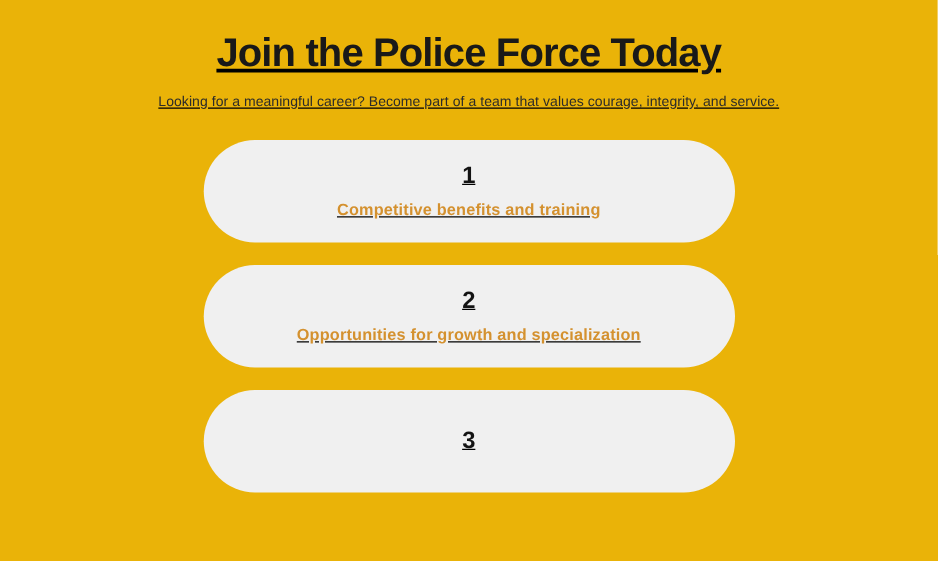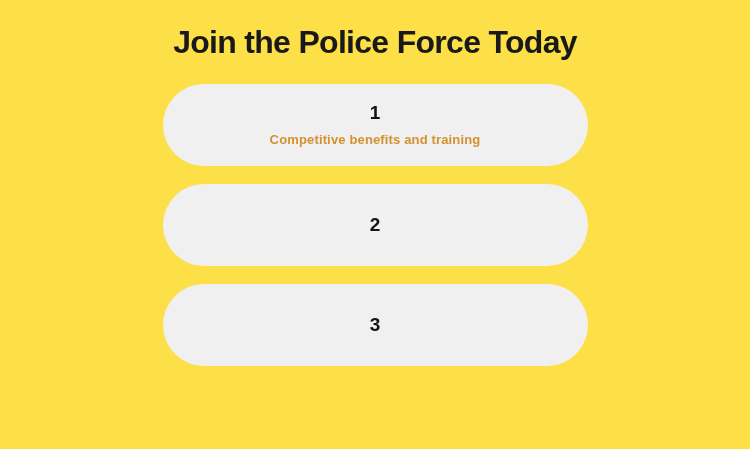--- a/index.html
+++ b/index.html
@@ -11,22 +11,23 @@
     width: 750px;
     height: 449px;
     background: #ffffff;
     font-family: "Liberation Sans", "DejaVu Sans", sans-serif;
     overflow: hidden;
   }
   .page {
     position: relative;
     width: 750px;
     height: 449px;
-    background: #fde047;
+    background: #eab308;
     box-sizing: border-box;
+    text-decoration: underline;
   }
   .hero {
     width: 100%;
     text-align: center;
     padding-top: 22px;
   }
   .hero-title {
     margin: 0;
     font-size: 32px;
     line-height: 40px;
@@ -81,31 +82,33 @@
     font-family: "Liberation Sans", "DejaVu Sans", sans-serif;
   }
 </style>
 </head>
 <body>
 
 <div class="page">
 
   <div class="hero">
     <h1 class="hero-title">Join the Police Force Today</h1>
+    <p class="hero-subtitle">Looking for a meaningful career? Become part of a team that values courage, integrity, and service.</p>
   </div>
 
   <div class="cards">
 
     <div class="card">
       <div class="card-number">1</div>
       <div class="card-label">Competitive benefits and training</div>
     </div>
 
     <div class="card">
       <div class="card-number">2</div>
+      <div class="card-label">Opportunities for growth and specialization</div>
     </div>
 
     <div class="card">
       <div class="card-number">3</div>
     </div>
 
   </div>
 
 </div>
 

